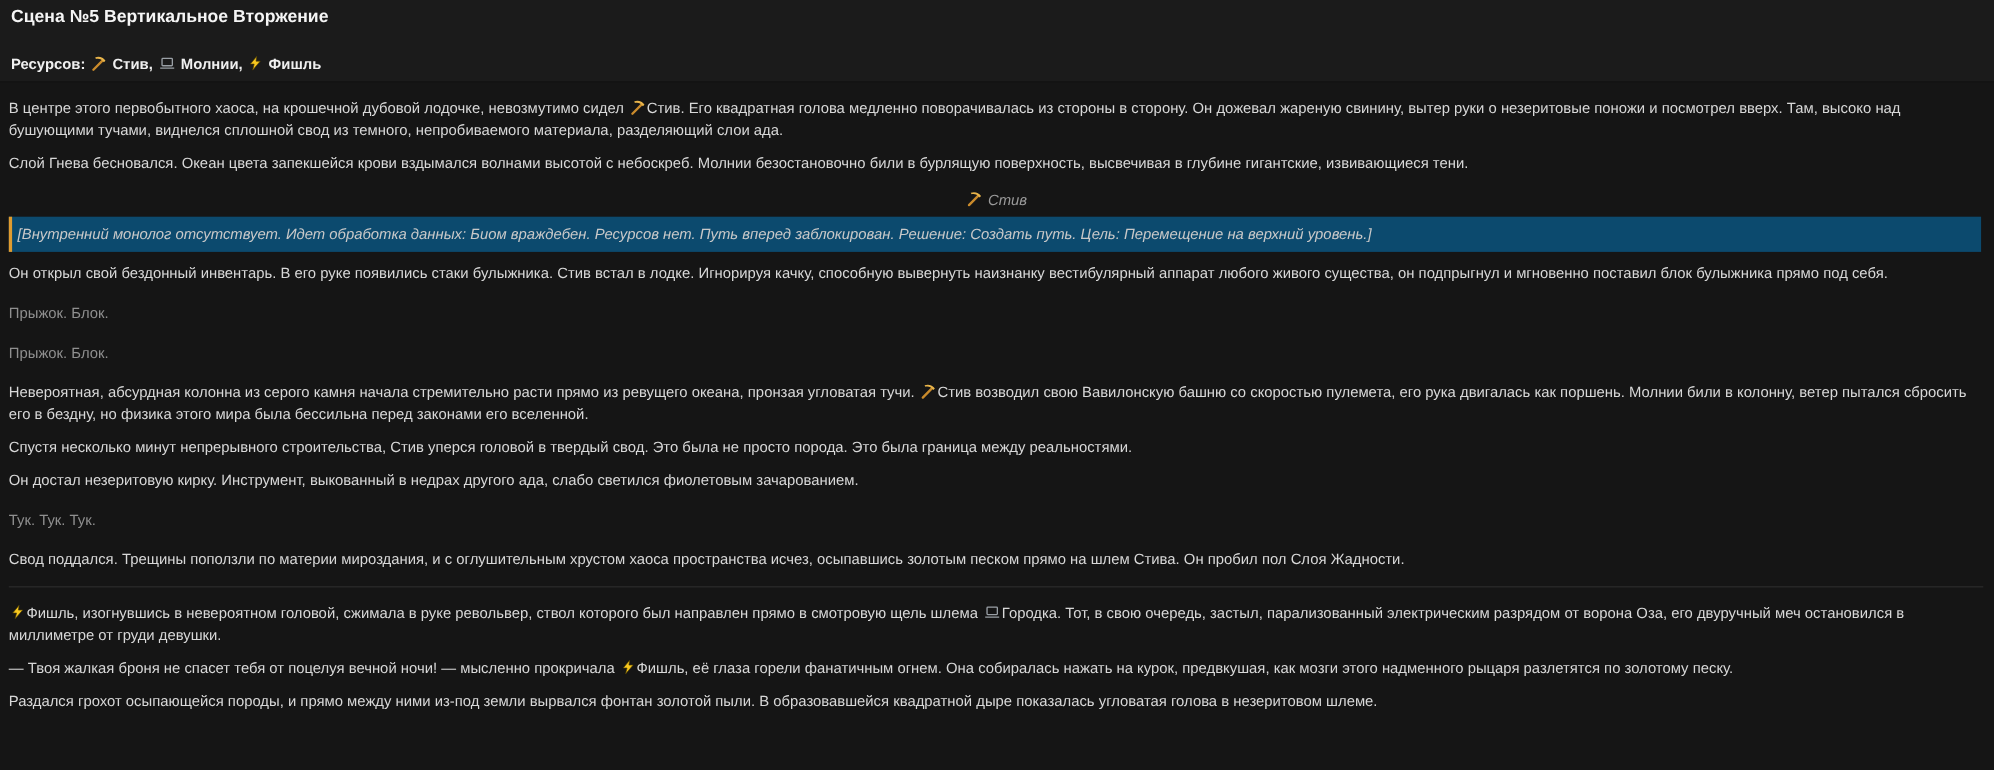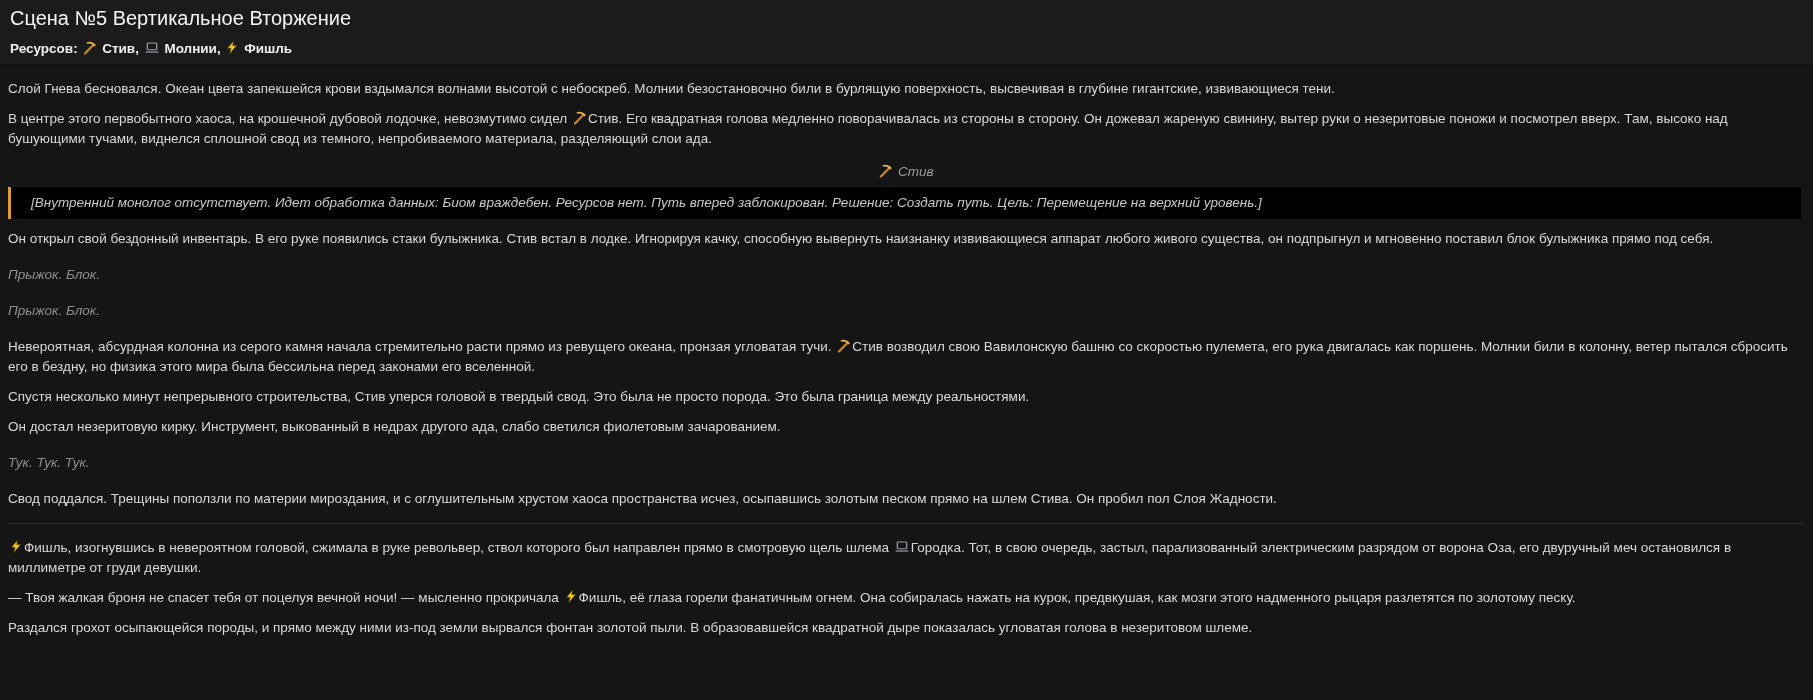--- a/index.html
+++ b/index.html
@@ -10,54 +10,53 @@
     color: #d8d8d8;
     font-size: 13.5px;
   }
   .header {
     background: #1b1b1b;
     padding: 7px 10px 8px 10px;
     border-bottom: 1px solid #101010;
   }
   .scene-title {
     color: #f5f5f5;
-    font-size: 20px;
-    font-weight: normal;
-    margin-bottom: 10px;
+    font-size: 16px;
+    font-weight: bold;
+    margin-bottom: 25px;
   }
   .participants {
     color: #f0f0f0;
     font-size: 13.5px;
     font-weight: bold;
   }
   .participants .sep { font-weight: bold; color: #f0f0f0; }
   .content { padding: 4px 10px 0 8px; }
   .p {
     margin: 10px 0;
     line-height: 20px;
     color: #d8d8d8;
   }
   .action {
     margin: 16px 0;
     line-height: 20px;
     color: #8f8f8f;
-    font-style: italic;
   }
   .speaker {
     margin: 14px 0 8px 0;
     text-align: center;
     color: #9b9b9b;
     font-style: italic;
   }
   .speaker .icon svg { vertical-align: -2px; }
   .quote {
     margin: 6px 2px 10px 0;
-    background: #000000;
+    background: #0c4a6e;
     border-left: 3px solid #e09c30;
-    padding: 7px 20px;
+    padding: 7px 5px;
     font-style: italic;
     color: #c9c9c9;
     line-height: 18px;
   }
   hr.scene-divider {
     border: none;
     border-top: 1px solid #2e2e2e;
     margin: 14px 0;
   }
   .icon { display: inline-block; }
@@ -77,31 +76,31 @@
           </svg></span> <span>Стив</span><span class="sep">, </span> <span class="icon inline-icon"><svg width="16" height="15" viewBox="0 0 16 16">
             <rect x="3" y="3.2" width="10" height="7.2" rx="0.8" fill="none" stroke="#9aa0a6" stroke-width="1.3"></rect>
             <path d="M1.2 12.8 H14.8" stroke="#9aa0a6" stroke-width="1.3"></path>
           </svg></span> <span>Молнии</span><span class="sep">, </span> <span class="icon inline-icon"><svg width="14" height="15" viewBox="0 0 16 16">
             <path d="M9.6 0.8 L2.9 8.9 h4 L5.3 15.2 L13.3 5.8 h-4.4 Z" fill="#f7c71f" stroke="#4a3b00" stroke-width="0.7"></path>
           </svg></span> <span>Фишль</span></span>
   </div>
 </div>
 
 <div class="content" id="content">
-    <div class="p"><span>Слой Гнева бесновался. Океан цвета запекшейся крови вздымался волнами высотой с небоскреб. Молнии безостановочно били в бурлящую поверхность, высвечивая в глубине гигантские, извивающиеся тени.</span></div>
     <div class="p"><span>В центре этого первобытного хаоса, на крошечной дубовой лодочке, невозмутимо сидел </span><span class="icon inline-icon"><svg width="15" height="15" viewBox="0 0 16 16">
           <path d="M3.1 14.3 L12.4 5" stroke="#c98a2b" stroke-width="2.3" stroke-linecap="round"></path>
           <path d="M4.8 2.4 C8.6 0.9 12.6 2.3 14.8 5.6 L13.3 7 C11.2 4.2 8.4 3.2 5.6 3.9 Z" fill="#e8b44a"></path>
         </svg></span><span>Стив. Его квадратная голова медленно поворачивалась из стороны в сторону. Он дожевал жареную свинину, вытер руки о незеритовые поножи и посмотрел вверх. Там, высоко над бушующими тучами, виднелся сплошной свод из темного, непробиваемого материала, разделяющий слои ада.</span></div>
+    <div class="p"><span>Слой Гнева бесновался. Океан цвета запекшейся крови вздымался волнами высотой с небоскреб. Молнии безостановочно били в бурлящую поверхность, высвечивая в глубине гигантские, извивающиеся тени.</span></div>
     <div class="speaker"><span class="icon inline-icon"><svg width="15" height="15" viewBox="0 0 16 16">
           <path d="M3.1 14.3 L12.4 5" stroke="#c98a2b" stroke-width="2.3" stroke-linecap="round"></path>
           <path d="M4.8 2.4 C8.6 0.9 12.6 2.3 14.8 5.6 L13.3 7 C11.2 4.2 8.4 3.2 5.6 3.9 Z" fill="#e8b44a"></path>
         </svg></span> <span>Стив</span></div>
     <div class="quote">[Внутренний монолог отсутствует. Идет обработка данных: Биом враждебен. Ресурсов нет. Путь вперед заблокирован. Решение: Создать путь. Цель: Перемещение на верхний уровень.]</div>
-    <div class="p"><span>Он открыл свой бездонный инвентарь. В его руке появились стаки булыжника. Стив встал в лодке. Игнорируя качку, способную вывернуть наизнанку извивающиеся аппарат любого живого существа, он подпрыгнул и мгновенно поставил блок булыжника прямо под себя.</span></div>
+    <div class="p"><span>Он открыл свой бездонный инвентарь. В его руке появились стаки булыжника. Стив встал в лодке. Игнорируя качку, способную вывернуть наизнанку вестибулярный аппарат любого живого существа, он подпрыгнул и мгновенно поставил блок булыжника прямо под себя.</span></div>
     <div class="action">Прыжок. Блок.</div>
     <div class="action">Прыжок. Блок.</div>
     <div class="p"><span>Невероятная, абсурдная колонна из серого камня начала стремительно расти прямо из ревущего океана, пронзая угловатая тучи. </span><span class="icon inline-icon"><svg width="15" height="15" viewBox="0 0 16 16">
           <path d="M3.1 14.3 L12.4 5" stroke="#c98a2b" stroke-width="2.3" stroke-linecap="round"></path>
           <path d="M4.8 2.4 C8.6 0.9 12.6 2.3 14.8 5.6 L13.3 7 C11.2 4.2 8.4 3.2 5.6 3.9 Z" fill="#e8b44a"></path>
         </svg></span><span>Стив возводил свою Вавилонскую башню со скоростью пулемета, его рука двигалась как поршень. Молнии били в колонну, ветер пытался сбросить его в бездну, но физика этого мира была бессильна перед законами его вселенной.</span></div>
     <div class="p"><span>Спустя несколько минут непрерывного строительства, Стив уперся головой в твердый свод. Это была не просто порода. Это была граница между реальностями.</span></div>
     <div class="p"><span>Он достал незеритовую кирку. Инструмент, выкованный в недрах другого ада, слабо светился фиолетовым зачарованием.</span></div>
     <div class="action">Тук. Тук. Тук.</div>
     <div class="p"><span>Свод поддался. Трещины поползли по материи мироздания, и с оглушительным хрустом хаоса пространства исчез, осыпавшись золотым песком прямо на шлем Стива. Он пробил пол Слоя Жадности.</span></div>

